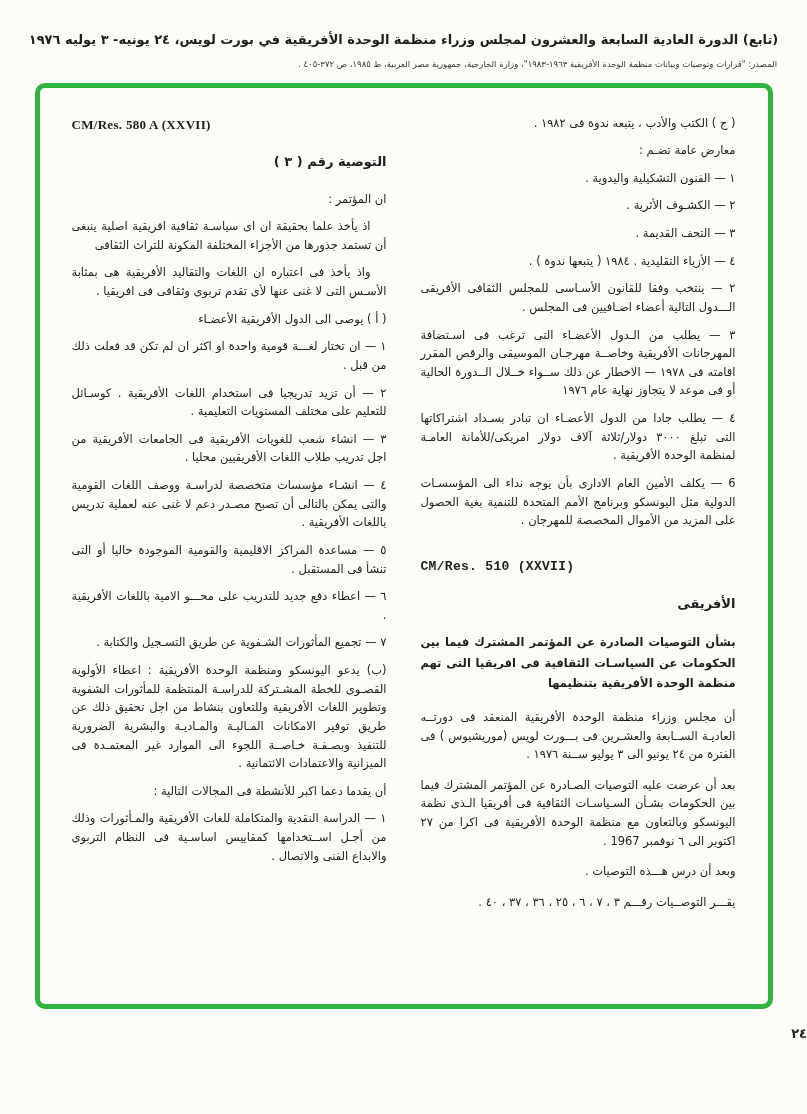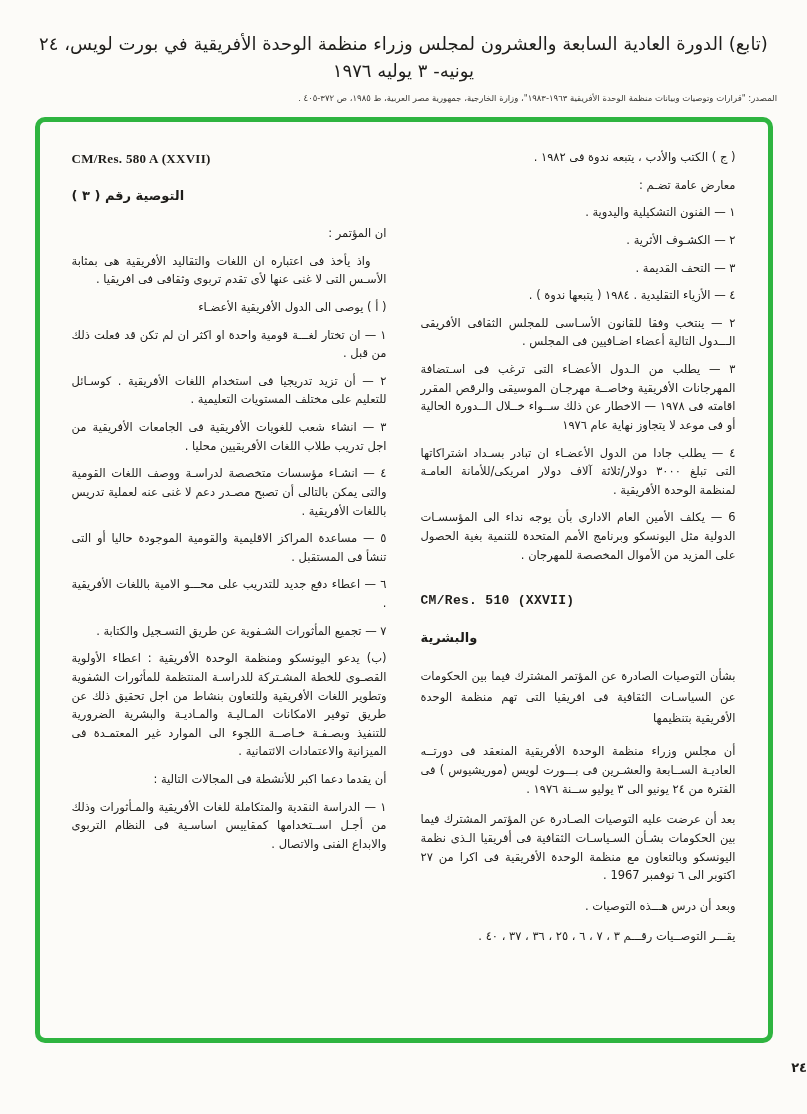--- a/index.html
+++ b/index.html
@@ -7,21 +7,21 @@
   body {
     width: 807px; height: 1114px;
     margin: 0 auto;
     background: #fcfbf8;
     font-family: "DejaVu Sans", sans-serif;
     color: #1e1d1a;
     position: relative;
     overflow: hidden;
   }
   .doc-header { direction: rtl; text-align: center; padding: 30px 26px 0; }
-  .header-line1 { font-weight: normal; font-size: 18px; line-height: 1.5; }
+  .header-line1 { font-weight: bold; font-size: 13px; line-height: 1.5; }
   .header-line2 { font-size: 8.5px; margin-top: 9px; color: #3a3935; text-align: right; padding-right: 4px; }
   .green-box {
     width: 738px;
     margin: 14px auto 0;
     border: 5px solid #2fb440;
     border-radius: 10px;
     padding: 26px 32px 18px;
     min-height: 926px;
     background: #fcfbf8;
   }
@@ -38,22 +38,22 @@
   .doc-ref {
     direction: ltr;
     text-align: left;
     font-family: "Liberation Serif", serif;
     font-weight: bold;
     font-size: 13px;
     letter-spacing: .3px;
     margin-bottom: 16px;
   }
   .doc-ref.mid { margin-top: 26px; font-family: Liberation Mono, monospace; }
-  .center-title { text-align: left; font-size: 13px; font-weight: bold; margin: 6px 0 18px; }
-  .subject { font-weight: normal; margin-bottom: 14px; text-align: justify; line-height: 1.8; }
+  .center-title { text-align: right; font-size: 13px; font-weight: bold; margin: 6px 0 18px; }
+  .subject { font-weight: bold; margin-bottom: 14px; text-align: justify; line-height: 1.8; }
   .intro { margin-bottom: 12px; }
   .page-footer { text-align: right; margin-top: 14px; }
   .page-number { display: inline-block; font-weight: bold; font-size: 13px; }
 </style>
 </head>
 <body>
 
 <header class="doc-header">
   <div class="header-line1">(تابع) الدورة العادية السابعة والعشرون لمجلس وزراء منظمة الوحدة الأفريقية في بورت لويس، ٢٤ يونيه- ٣ يوليه ١٩٧٦</div>
   <div class="header-line2">المصدر: "قرارات وتوصيات وبيانات منظمة الوحدة الأفريقية ١٩٦٣-١٩٨٣"، وزارة الخارجية، جمهورية مصر العربية، ط ١٩٨٥، ص ٣٧٢-٤٠٥ .</div>
@@ -68,33 +68,34 @@
       <p class="para">١ — الفنون التشكيلية واليدوية .</p>
       <p class="para">٢ — الكشـوف الأثرية .</p>
       <p class="para">٣ — التحف القديمة .</p>
       <p class="para">٤ — الأزياء التقليدية . ١٩٨٤ ( يتبعها ندوة ) .</p>
       <p class="para">٢ — ينتخب وفقا للقانون الأسـاسى للمجلس الثقافى الأفريقى الـــدول التالية أعضاء اضـافيين فى المجلس .</p>
       <p class="para">٣ — يطلب من الـدول الأعضـاء التى ترغب فى اسـتضافة المهرجانات الأفريقية وخاصــة مهرجـان الموسيقى والرقص المقرر اقامته فى ١٩٧٨ — الاخطار عن ذلك ســواء خــلال الــدورة الحالية أو فى موعد لا يتجاوز نهاية عام ١٩٧٦</p>
       <p class="para">٤ — يطلب جادا من الدول الأعضـاء ان تبادر بسـداد اشتراكاتها التى تبلغ ٣٠٠٠ دولار/ثلاثة آلاف دولار امريكى/للأمانة العامـة لمنظمة الوحدة الأفريقية .</p>
       <p class="para">6 — يكلف الأمين العام الادارى بأن يوجه نداء الى المؤسسـات الدولية مثل اليونسكو وبرنامج الأمم المتحدة للتنمية بغية الحصول على المزيد من الأموال المخصصة للمهرجان .</p>
 
       <div class="doc-ref mid">CM/Res. 510 (XXVII)</div>
-      <h2 class="center-title">والبشرية</h2>
+      <h2 class="center-title">الأفريقى</h2>
       <p class="subject">بشأن التوصيات الصادرة عن المؤتمر المشترك فيما بين الحكومات عن السياسـات الثقافية فى افريقيا التى تهم منظمة الوحدة الأفريقية بتنظيمها</p>
 
       <p class="para intro">أن مجلس وزراء منظمة الوحدة الأفريقية المنعقد فى دورتــه العاديـة الســابعة والعشـرين فى بـــورت لويس (موريشيوس ) فى الفترة من ٢٤ يونيو الى ٣ يوليو ســنة ١٩٧٦ .</p>
       <p class="para intro">بعد أن عرضت عليه التوصيات الصـادرة عن المؤتمر المشترك فيما بين الحكومات بشـأن السـياسـات الثقافية فى أفريقيا الـذى نظمة اليونسكو وبالتعاون مع منظمة الوحدة الأفريقية فى اكرا من ٢٧ اكتوبر الى ٦ نوفمبر 1967 .</p>
       <p class="para intro">وبعد أن درس هـــذه التوصيات .</p>
       <p class="para">يقـــر التوصــيات رقـــم ٣ ، ٧ ، ٦ ، ٢٥ ، ٣٦ ، ٣٧ ، ٤٠ .</p>
     </section>
 
     <section class="column">
       <div class="doc-ref">CM/Res. 580 A (XXVII)</div>
       <h2 class="center-title">التوصية رقم ( ٣ )</h2>
       <p class="para">ان المؤتمر :</p>
+      <p class="para indent">اذ يأخذ علما بحقيقة ان اى سياسـة ثقافية افريقية اصلية ينبغى أن تستمد جذورها من الأجزاء المختلفة المكونة للتراث الثقافى</p>
       <p class="para indent">واذ يأخذ فى اعتباره ان اللغات والتقاليد الأفريقية هى بمثابة الأسـس التى لا غنى عنها لأى تقدم تربوى وثقافى فى افريقيا .</p>
       <p class="para">( أ ) يوصى الى الدول الأفريقية الأعضـاء</p>
       <p class="para">١ — ان تختار لغـــة قومية واحدة او اكثر ان لم تكن قد فعلت ذلك من قبل .</p>
       <p class="para">٢ — أن تزيد تدريجيا فى استخدام اللغات الأفريقية . كوسـائل للتعليم على مختلف المستويات التعليمية .</p>
       <p class="para">٣ — انشاء شعب للغويات الأفريقية فى الجامعات الأفريقية من اجل تدريب طلاب اللغات الأفريقيين محليا .</p>
       <p class="para">٤ — انشـاء مؤسسات متخصصة لدراسـة ووصف اللغات القومية والتى يمكن بالتالى أن تصبح مصـدر دعم لا غنى عنه لعملية تدريس باللغات الأفريقية .</p>
       <p class="para">٥ — مساعدة المراكز الاقليمية والقومية الموجودة حاليا أو التى تنشأ فى المستقبل .</p>
       <p class="para">٦ — اعطاء دفع جديد للتدريب على محـــو الامية باللغات الأفريقية .</p>
       <p class="para">٧ — تجميع المأثورات الشـفوية عن طريق التسـجيل والكتابة .</p>
       <p class="para">(ب) يدعو اليونسكو ومنظمة الوحدة الأفريقية : اعطاء الأولوية القصـوى للخطة المشـتركة للدراسـة المنتظمة للمأثورات الشفوية وتطوير اللغات الأفريقية وللتعاون بنشاط من اجل تحقيق ذلك عن طريق توفير الامكانات المـاليـة والمـاديـة والبشرية الضرورية للتنفيذ وبصـفـة خـاصــة اللجوء الى الموارد غير المعتمـدة فى الميزانية والاعتمادات الائتمانية .</p>

